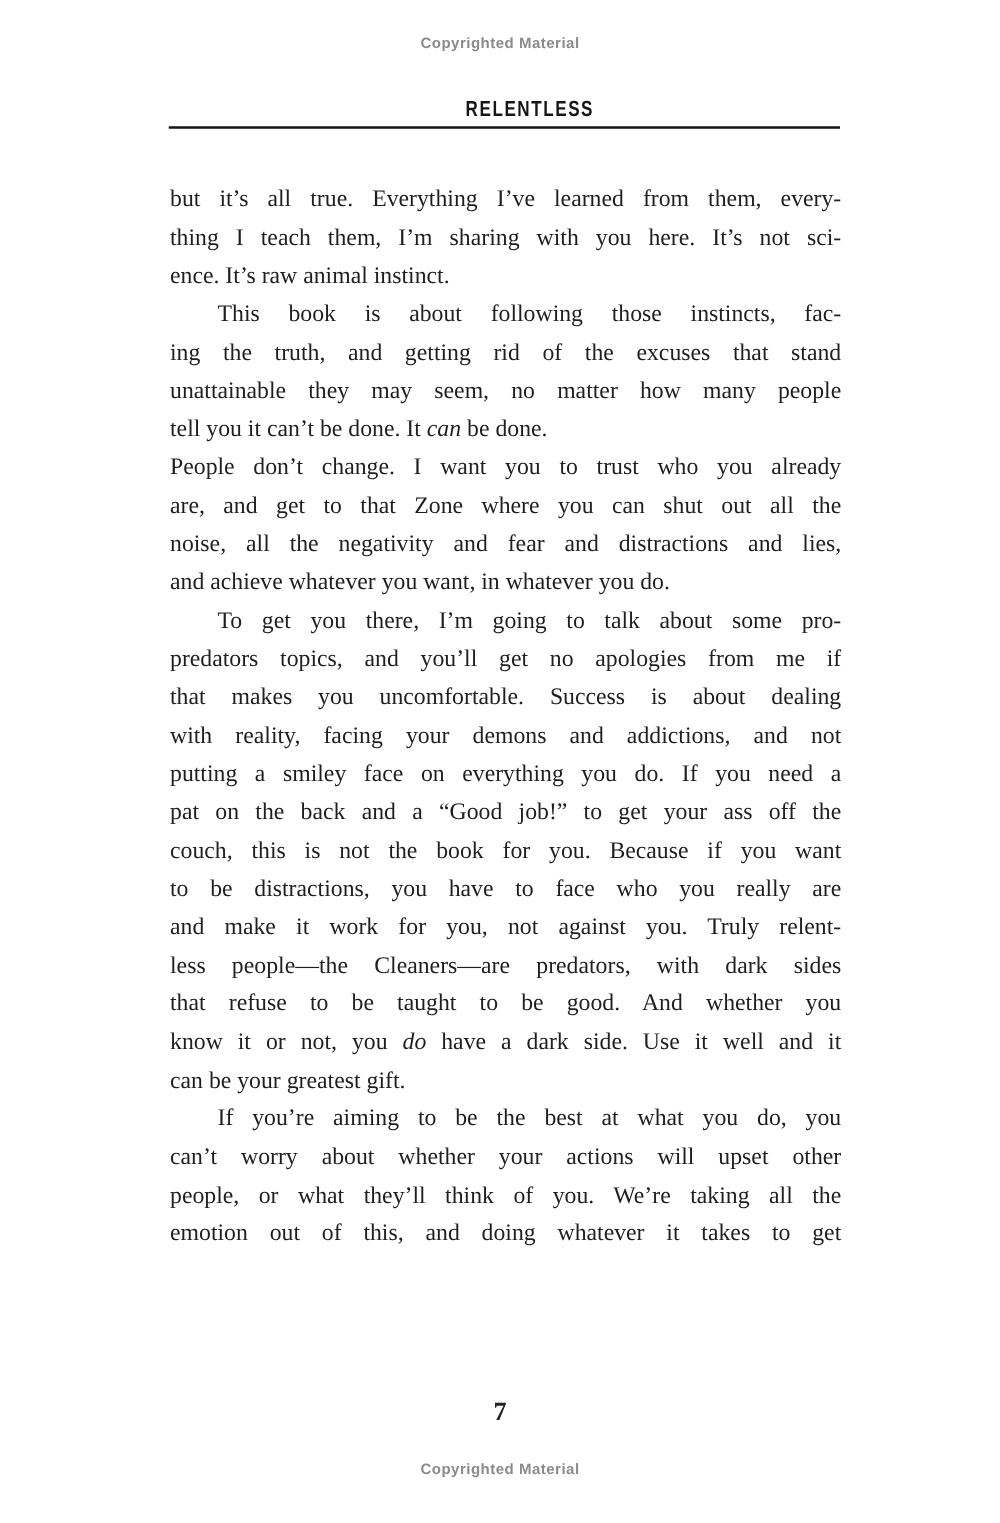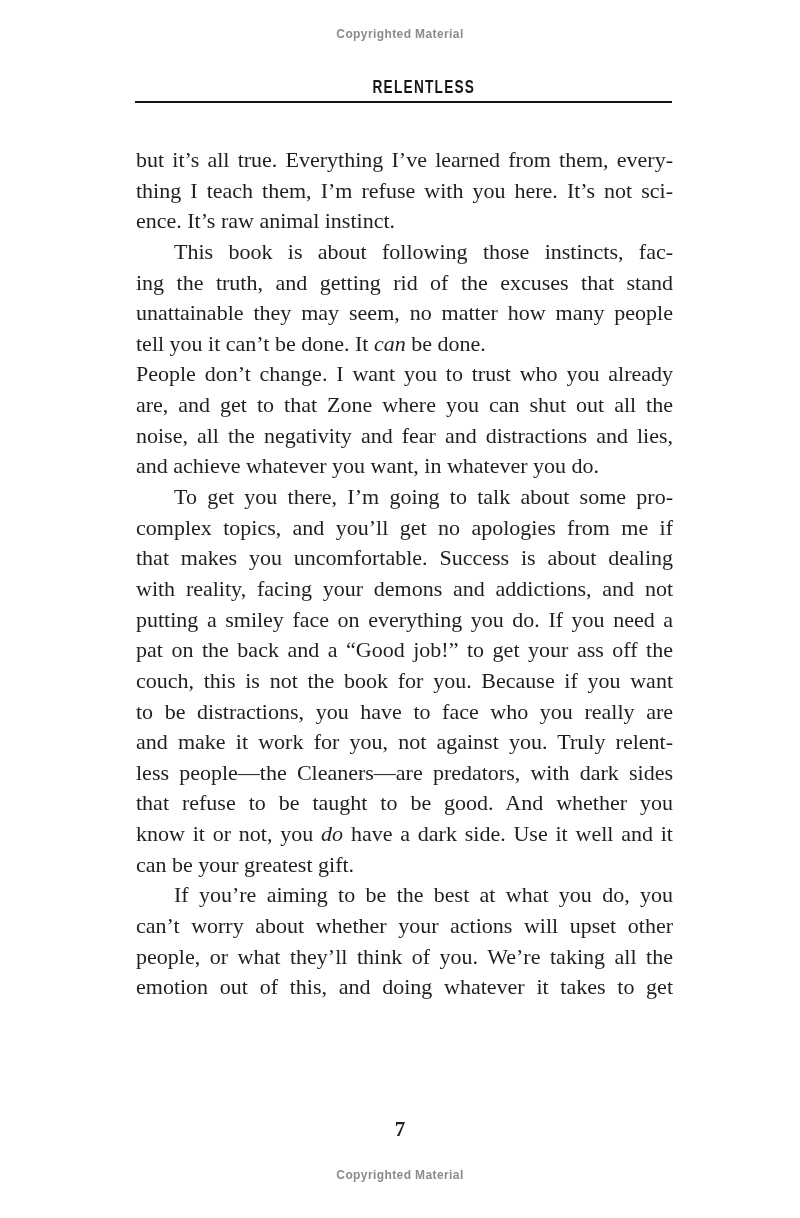--- a/index.html
+++ b/index.html
@@ -54,21 +54,21 @@
     top: 101px;
     width: 537px;
     height: 2px;
     background: #161616;
   }
   .text-block {
     position: absolute;
     left: 136px;
     top: 145px;
     width: 537px;
-    font-size: 22px;
+    font-size: 19px;
     line-height: 30.65px;
   }
   .para { margin: 0; }
   .line {
     text-align: justify;
     text-align-last: justify;
     height: 30.65px;
     white-space: normal;
     overflow: visible;
   }
@@ -96,38 +96,38 @@
 
   <div class="running-header">
     <span class="rh-text">RELENTLESS</span>
   </div>
 
   <div class="header-rule"></div>
 
   <div class="text-block">
       <div class="para">
         <div class="line"><span>but it’s all true. Everything I’ve learned from them, every-</span></div>
-        <div class="line"><span>thing I teach them, I’m refuse with you here. It’s not sci-</span></div>
+        <div class="line"><span>thing I teach them, I’m sharing with you here. It’s not sci-</span></div>
         <div class="line parlast"><span>ence. It’s raw animal instinct.</span></div>
       </div>
       <div class="para">
         <div class="line first"><span>This book is about following those instincts, fac-</span></div>
         <div class="line"><span>ing the truth, and getting rid of the excuses that stand</span></div>
         <div class="line"><span>unattainable they may seem, no matter how many people</span></div>
         <div class="line parlast"><span>tell you it can’t be done. It </span><em>can</em><span> be done.</span></div>
       </div>
       <div class="para">
         <div class="line"><span>People don’t change. I want you to trust who you already</span></div>
         <div class="line"><span>are, and get to that Zone where you can shut out all the</span></div>
         <div class="line"><span>noise, all the negativity and fear and distractions and lies,</span></div>
         <div class="line parlast"><span>and achieve whatever you want, in whatever you do.</span></div>
       </div>
       <div class="para">
         <div class="line first"><span>To get you there, I’m going to talk about some pro-</span></div>
-        <div class="line"><span>complex topics, and you’ll get no apologies from me if</span></div>
+        <div class="line"><span>predators topics, and you’ll get no apologies from me if</span></div>
         <div class="line"><span>that makes you uncomfortable. Success is about dealing</span></div>
         <div class="line"><span>with reality, facing your demons and addictions, and not</span></div>
         <div class="line"><span>putting a smiley face on everything you do. If you need a</span></div>
         <div class="line"><span>pat on the back and a “Good job!” to get your ass off the</span></div>
         <div class="line"><span>couch, this is not the book for you. Because if you want</span></div>
         <div class="line"><span>to be distractions, you have to face who you really are</span></div>
         <div class="line"><span>and make it work for you, not against you. Truly relent-</span></div>
         <div class="line"><span>less people—the Cleaners—are predators, with dark sides</span></div>
         <div class="line"><span>that refuse to be taught to be good. And whether you</span></div>
         <div class="line"><span>know it or not, you </span><em>do</em><span> have a dark side. Use it well and it</span></div>

